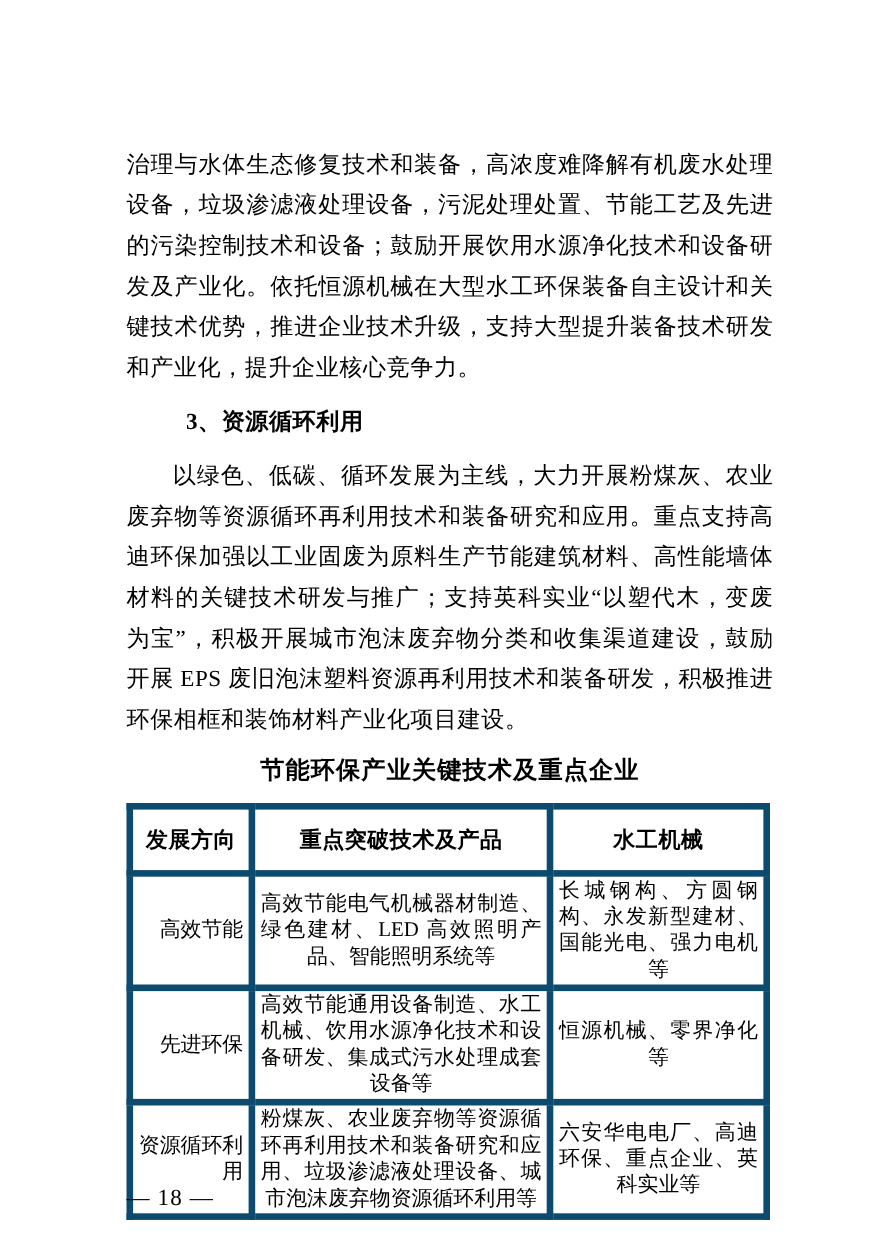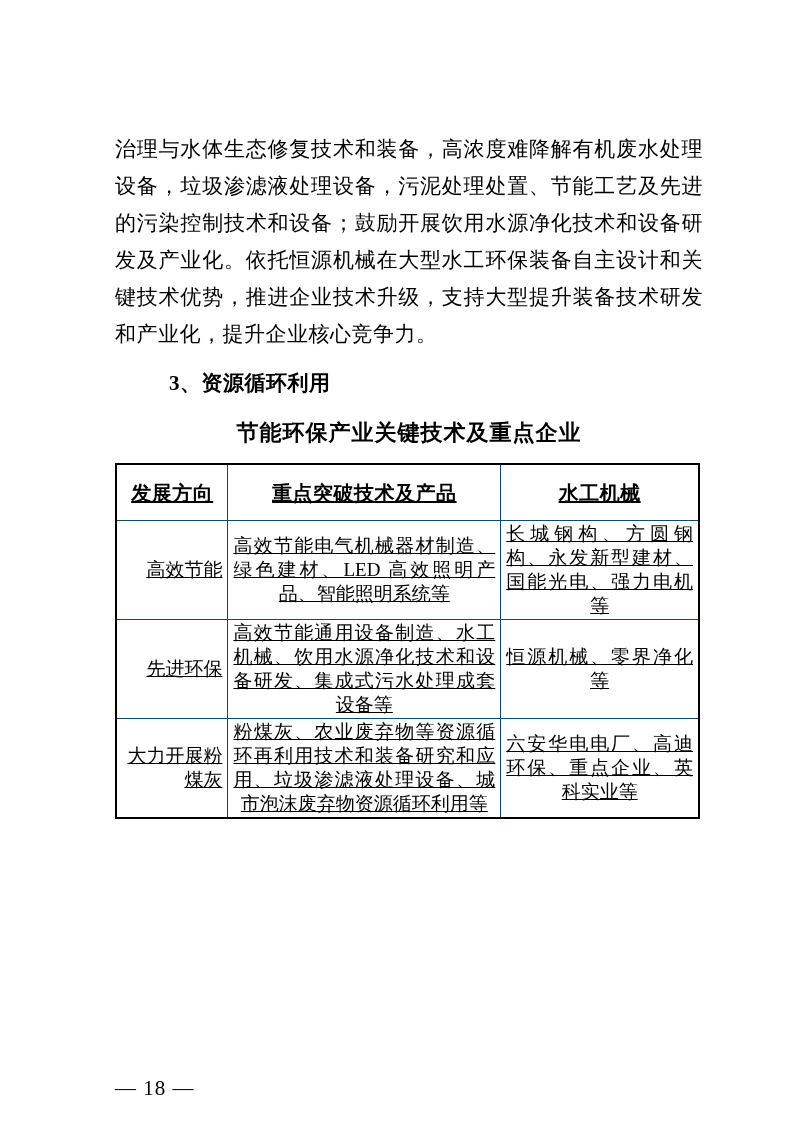--- a/index.html
+++ b/index.html
@@ -50,27 +50,26 @@
     }
     table.key-table {
       margin-top: 12px;
       width: 585px;
       border-collapse: collapse;
       table-layout: fixed;
       border: 2px solid #000000;
     }
     table.key-table th,
     table.key-table td {
-      border: 1px solid #0c4a6e;
+      border: 6px solid #0c4a6e;
       font-size: 19px;
       line-height: 24px;
       vertical-align: middle;
       padding: 1px 5px;
       overflow: hidden;
-      text-decoration: underline;
     }
     table.key-table th {
       font-weight: bold;
       font-size: 20px;
       height: 53px;
       text-align: center;
       letter-spacing: 0.5px;
     }
     td.cell-direction {
       text-align: right;
@@ -92,20 +91,21 @@
 </head>
 <body>
 
 <div class="page">
   <div class="content">
 
     <p class="body-text">治理与水体生态修复技术和装备，高浓度难降解有机废水处理设备，垃圾渗滤液处理设备，污泥处理处置、节能工艺及先进的污染控制技术和设备；鼓励开展饮用水源净化技术和设备研发及产业化。依托恒源机械在大型水工环保装备自主设计和关键技术优势，推进企业技术升级，支持大型提升装备技术研发和产业化，提升企业核心竞争力。</p>
 
     <h3 class="section-heading">3、资源循环利用</h3>
 
+    <p class="body-text indent-2em">以绿色、低碳、循环发展为主线，大力开展粉煤灰、农业废弃物等资源循环再利用技术和装备研究和应用。重点支持高迪环保加强以工业固废为原料生产节能建筑材料、高性能墙体材料的关键技术研发与推广；支持英科实业“以塑代木，变废为宝”，积极开展城市泡沫废弃物分类和收集渠道建设，鼓励开展 EPS 废旧泡沫塑料资源再利用技术和装备研发，积极推进环保相框和装饰材料产业化项目建设。</p>
 
     <div class="table-title">节能环保产业关键技术及重点企业</div>
 
     <table class="key-table">
       <colgroup>
         <col style="width:19.2%">
         <col style="width:46.8%">
         <col style="width:34%">
       </colgroup>
       <thead>
@@ -120,21 +120,21 @@
           <td class="cell-direction">高效节能</td>
           <td class="cell-tech">高效节能电气机械器材制造、绿色建材、LED 高效照明产品、智能照明系统等</td>
           <td class="cell-companies">长城钢构、方圆钢构、永发新型建材、国能光电、强力电机等</td>
         </tr>
         <tr>
           <td class="cell-direction">先进环保</td>
           <td class="cell-tech">高效节能通用设备制造、水工机械、饮用水源净化技术和设备研发、集成式污水处理成套设备等</td>
           <td class="cell-companies">恒源机械、零界净化等</td>
         </tr>
         <tr>
-          <td class="cell-direction">大力开展粉煤灰</td>
+          <td class="cell-direction">资源循环利用</td>
           <td class="cell-tech">粉煤灰、农业废弃物等资源循环再利用技术和装备研究和应用、垃圾渗滤液处理设备、城市泡沫废弃物资源循环利用等</td>
           <td class="cell-companies">六安华电电厂、高迪环保、重点企业、英科实业等</td>
         </tr>
       </tbody>
     </table>
 
   </div>
 
   <div class="page-number">— 18 —</div>
 </div>

